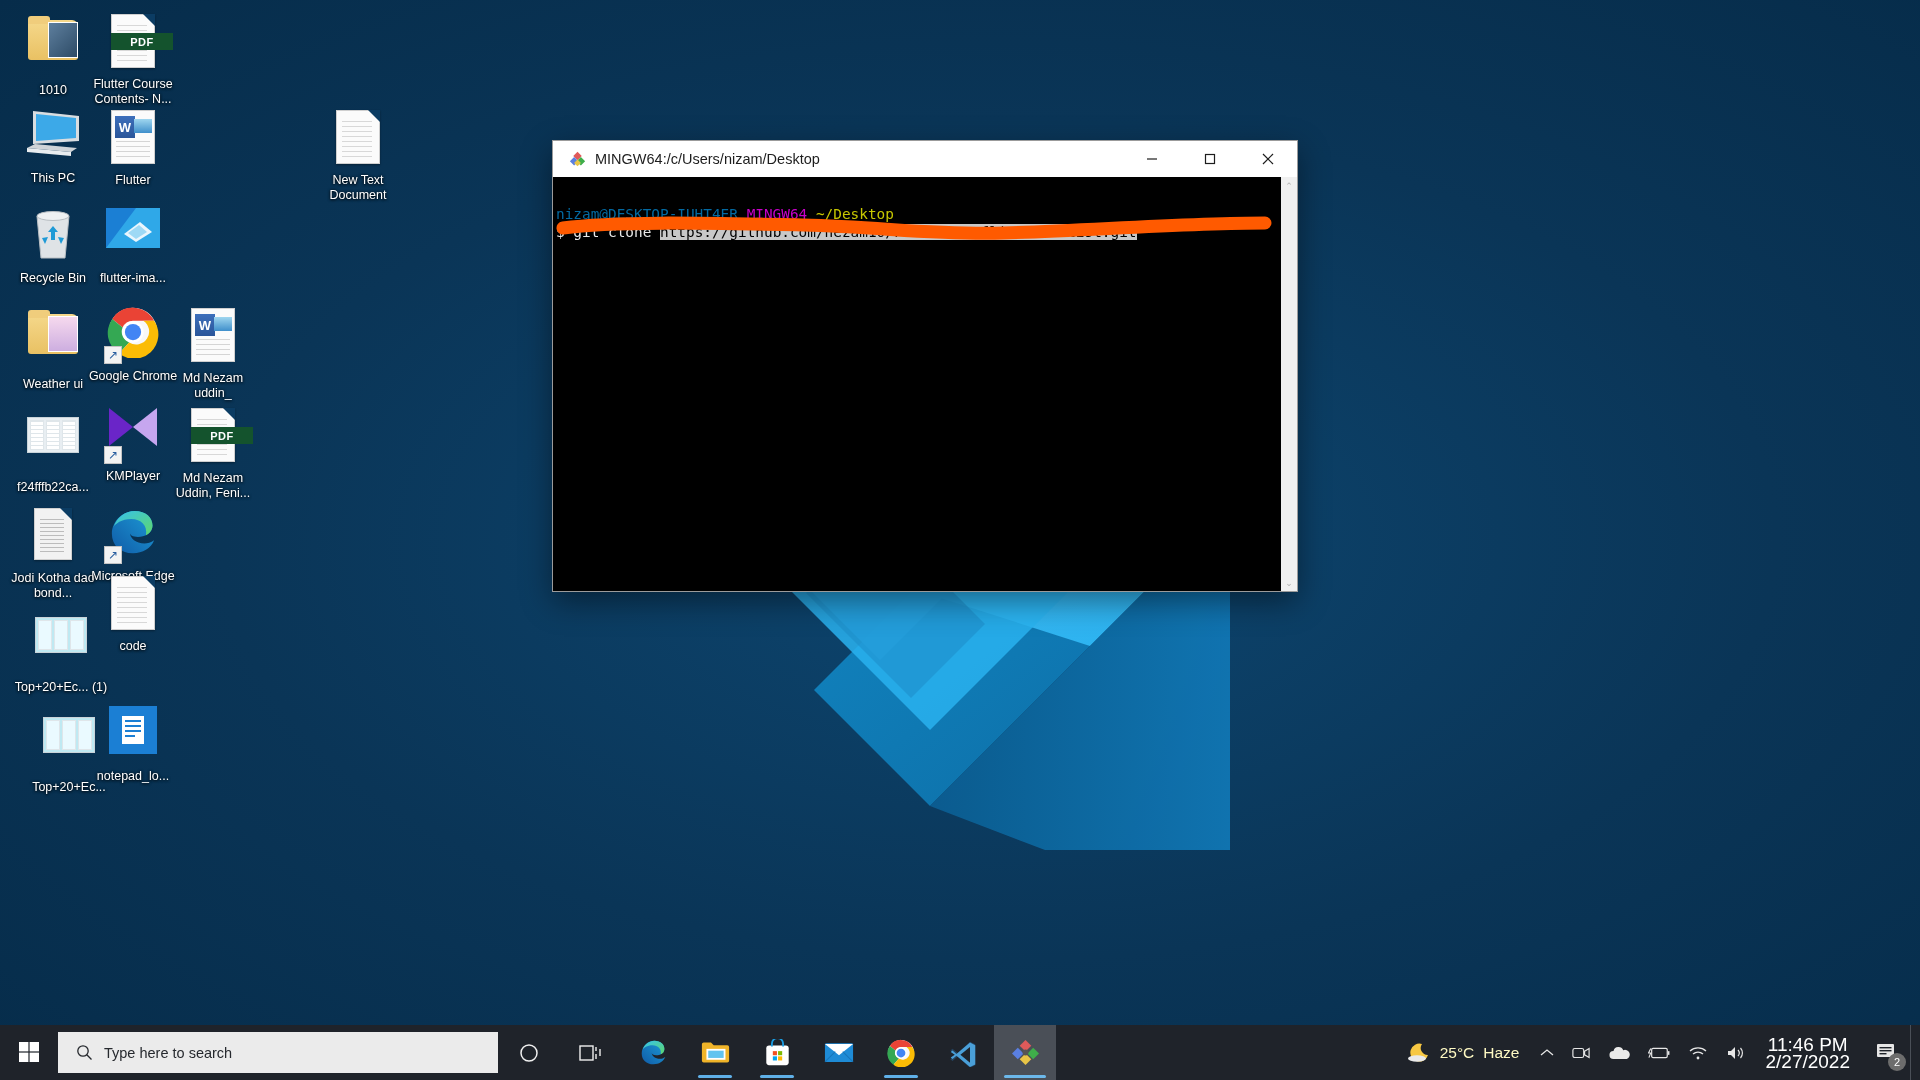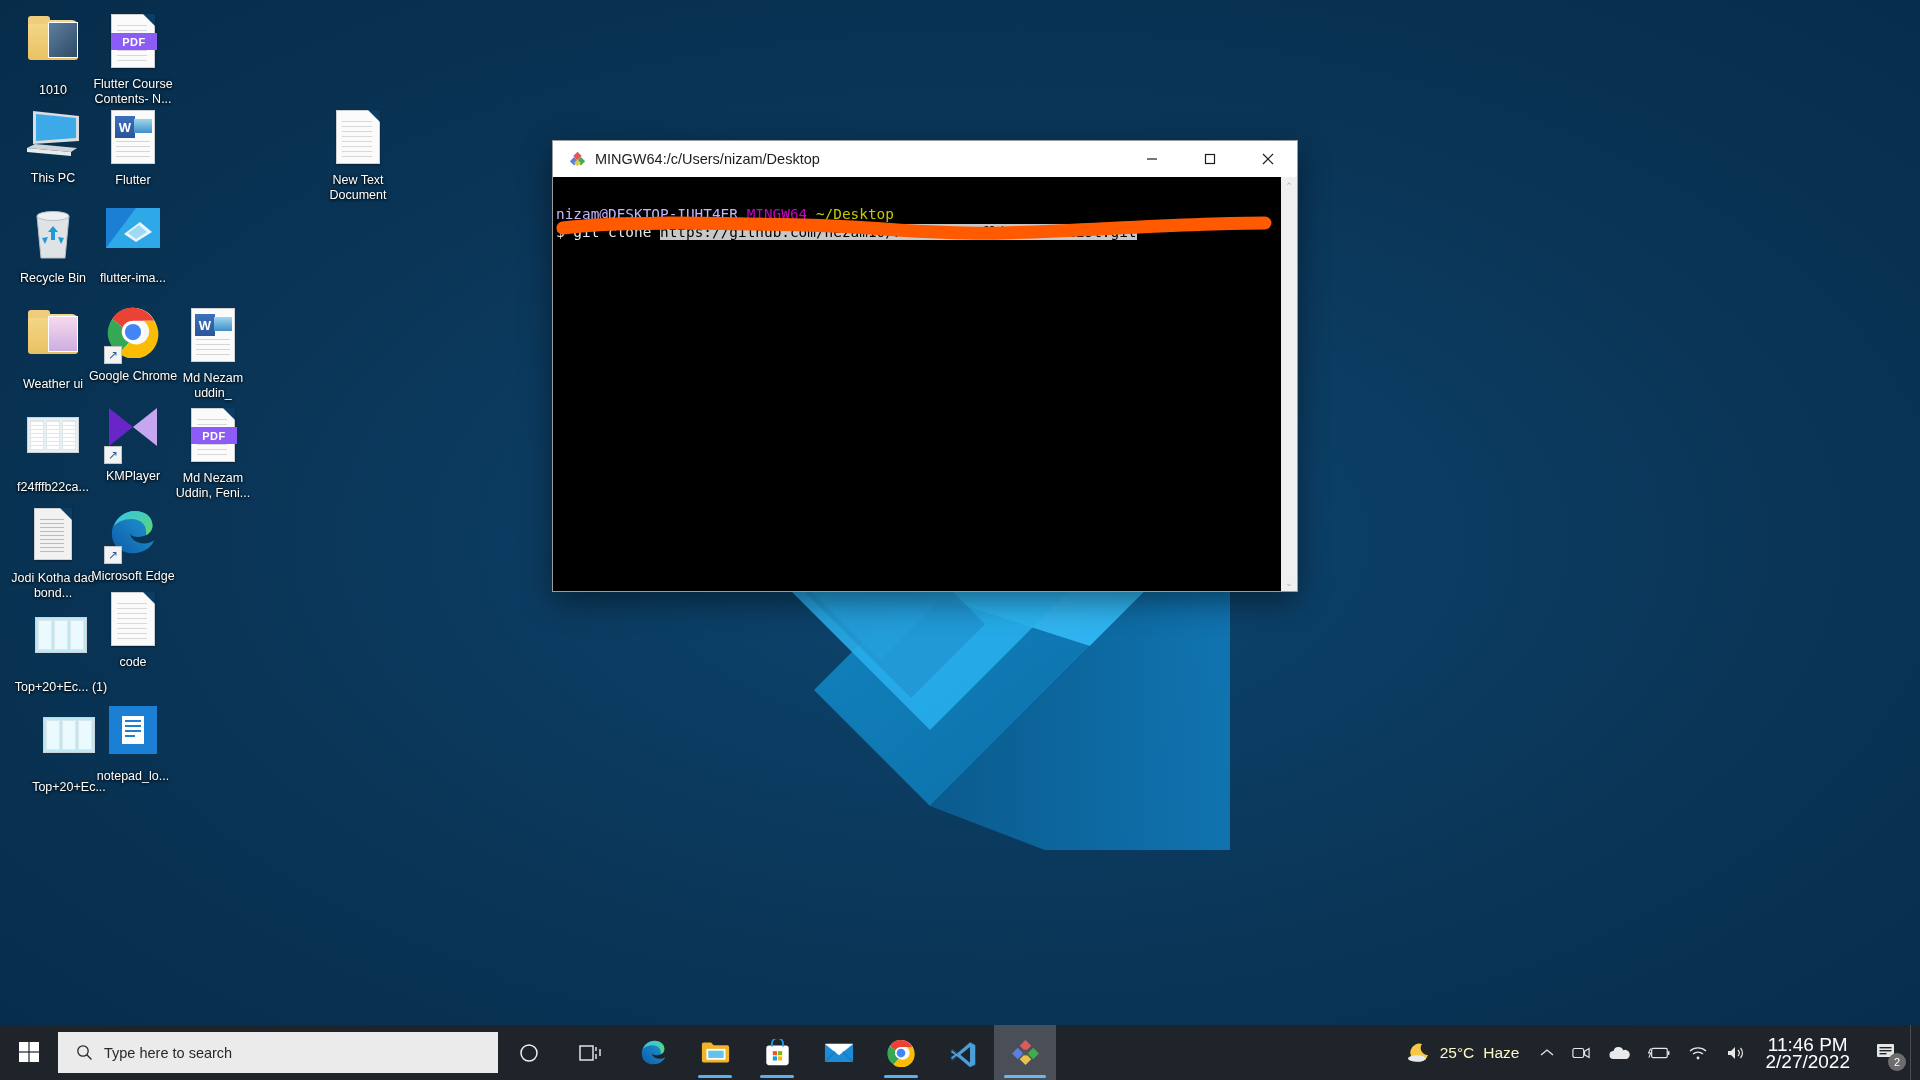--- a/index.html
+++ b/index.html
@@ -61,22 +61,22 @@
     content:""; position:absolute; right:-1px; top:-1px;
     border-width: 0 12px 12px 0; border-style: solid;
     border-color: transparent #0b3c63 transparent transparent;
   }
   .sheet .lines {
     position:absolute; left:5px; right:7px; top:10px; bottom:6px;
     background: repeating-linear-gradient(to bottom,
       #d8d8d8 0, #d8d8d8 1px, transparent 1px, transparent 5px);
   }
   .pdf-badge {
-    position:absolute; left:-1px; top:18px; width: 46px; height: 17px;
-    background:#8b5cf6; color:#fff; font-size:11px; font-weight:bold;
+    position:absolute; left:-1px; top:18px; width: 62px; height: 17px;
+    background:#14532d; color:#fff; font-size:11px; font-weight:bold;
     display:flex; align-items:center; justify-content:center;
     letter-spacing:.5px;
   }
   .folder {
     width: 50px; height: 42px; margin: 8px auto 0 auto; position: relative;
   }
   .folder .back {
     position:absolute; left:0; top:0; width:50px; height:40px;
     background: linear-gradient(#f5d88b, #e9c163); border-radius: 3px 6px 3px 3px;
   }
@@ -144,21 +144,21 @@
 
   #term-body {
     position: absolute; left: 0; top: 36px; right: 0; bottom: 0;
     background: #000; overflow: hidden;
   }
   #term-text {
     position: absolute; left: 3px; top: 10px; right: 22px;
     font-family: "DejaVu Sans Mono", "Liberation Mono", monospace;
     font-size: 14.4px; line-height: 18px; white-space: pre;
   }
-  .c-green  { color: #c4b5fd; }
+  .c-green  { color: #0369a1; }
   .c-purple { color: #c800c8; }
   .c-yellow { color: #c7c700; }
   .c-white  { color: #e8e8e8; }
   .sel {
     background: #c8c8c8; color: #000;
   }
 
   
   #term-scroll {
     position:absolute; right:0; top:36px; bottom:0; width:17px;
@@ -402,21 +402,21 @@
       <div class="icon-cell" style="left: 13px; top: 600px;">
         <div class="icon-art">
           <div class="uimock blue">
             <span></span>
             <span></span>
             <span></span>
           </div>
         </div>
         <div class="icon-label">Top+20+Ec... (1)</div>
       </div>
-      <div class="icon-cell" style="left: 85px; top: 584px;">
+      <div class="icon-cell" style="left: 85px; top: 568px;">
         <div class="icon-art">
           <div class="sheet">
             <div class="lines"></div>
           </div>
         </div>
         <div class="icon-label">code</div>
       </div>
       <div class="icon-cell" style="left: 21px; top: 700px;">
         <div class="icon-art">
           <div class="uimock blue">

